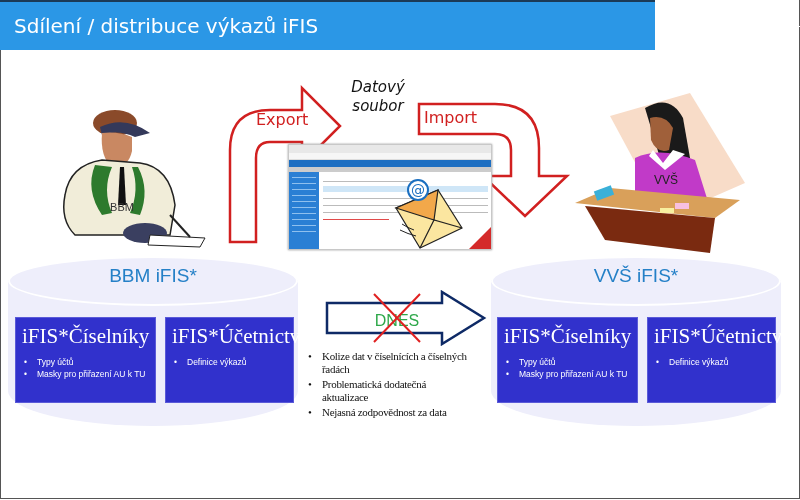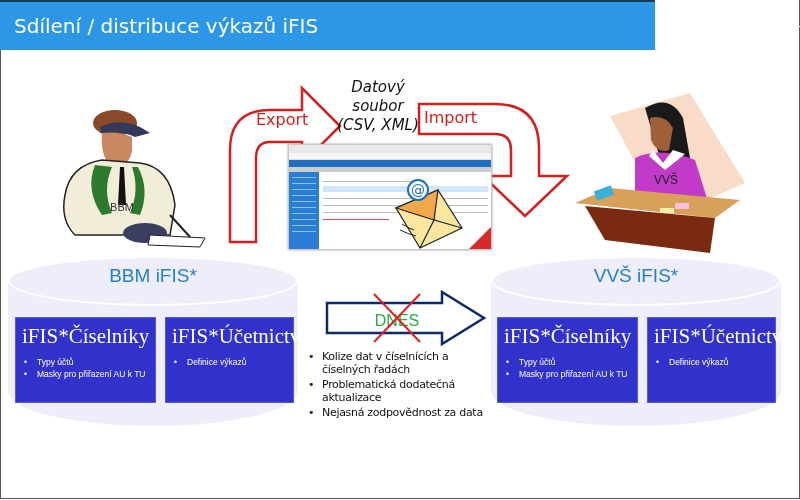--- a/index.html
+++ b/index.html
@@ -16,21 +16,21 @@
     .cyl-bottom { position: absolute; border-radius: 50%; background: #eeeefb; }
     .cyl-label { position: absolute; color: #2580c7; font-size: 19px; font-family: "Liberation Sans", sans-serif; text-align: center; width: 100%; }
 
     .box { position: absolute; background: #3131cc; border: 1px solid #5a5ad8; box-sizing: border-box; color: #fff; }
     .box-title { position: absolute; left: 6px; top: 6px; font-size: 21px; font-family: Liberation Serif, serif; white-space: nowrap; }
     .box-list { position: absolute; left: 6px; top: 38px; margin: 0; padding: 0; list-style: none; font-size: 8.5px; font-family: "Liberation Sans", sans-serif; }
     .box-list li { position: relative; padding-left: 15px; line-height: 12px; white-space: nowrap; }
     .box-list li::before { content: "•"; position: absolute; left: 2px; }
 
     .dnes-list { position: absolute; left: 308px; top: 350px; margin: 0; padding: 0; list-style: none; font-size: 11px; color: #111; font-family: "DejaVu Sans", sans-serif; }
-    .dnes-list li { position: relative; padding-left: 14px; line-height: 13px; margin-bottom: 2px; letter-spacing: -0.3px; }
+    .dnes-list li { position: relative; padding-left: 14px; line-height: 13px; margin-bottom: 2px; letter-spacing: -0.3px; font-family: Liberation Serif, serif; }
     .dnes-list li::before { content: "•"; position: absolute; left: 0; }
 
     .datafile { position: absolute; left: 328px; top: 78px; width: 100px; text-align: center; font-size: 15px; line-height: 19px; color: #111; font-family: "DejaVu Sans", sans-serif; font-style: italic; }
     .arrow-label { position: absolute; color: #d12020; font-size: 16px; font-family: "DejaVu Sans", sans-serif; }
 
     .mini { position: absolute; left: 288px; top: 144px; width: 202px; height: 104px; background: #fff; border: 1px solid #c8c8c8; box-shadow: 0 0 2px #999; overflow: hidden; }
     .mini-tabbar { height: 8px; background: #e8e8e8; }
     .mini-urlbar { height: 6px; background: #f6f6f6; border-bottom: 1px solid #ddd; }
     .mini-appbar { height: 7px; background: #1e6fc2; }
     .mini-info { height: 5px; background: #ccc; }
@@ -89,21 +89,20 @@
 <div class="arrow-label" style="left:256px; top:110px;">Export</div>
 
 <svg style="position:absolute; left:415px; top:100px;" width="160" height="120" viewBox="0 0 160 120">
   <path d="M4 4 L80 4 Q124 4 124 48 L124 76 L152 76 L110 116 L68 76 L96 76 L96 50 Q96 34 80 34 L4 34 Z" fill="#ffffff" stroke="#d12020" stroke-width="2.5" stroke-linejoin="miter"></path>
 </svg>
 <div class="arrow-label" style="left:424px; top:108px;">Import</div>
 
 <div class="datafile">
   <div>Datový</div>
   <div>soubor</div>
-  <div>(CSV, XML)</div>
 </div>
 
 <div class="mini">
   <div class="mini-tabbar"></div>
   <div class="mini-urlbar"></div>
   <div class="mini-appbar"></div>
   <div class="mini-info"></div>
   <div class="mini-side">
     <div></div>
       <div></div>

